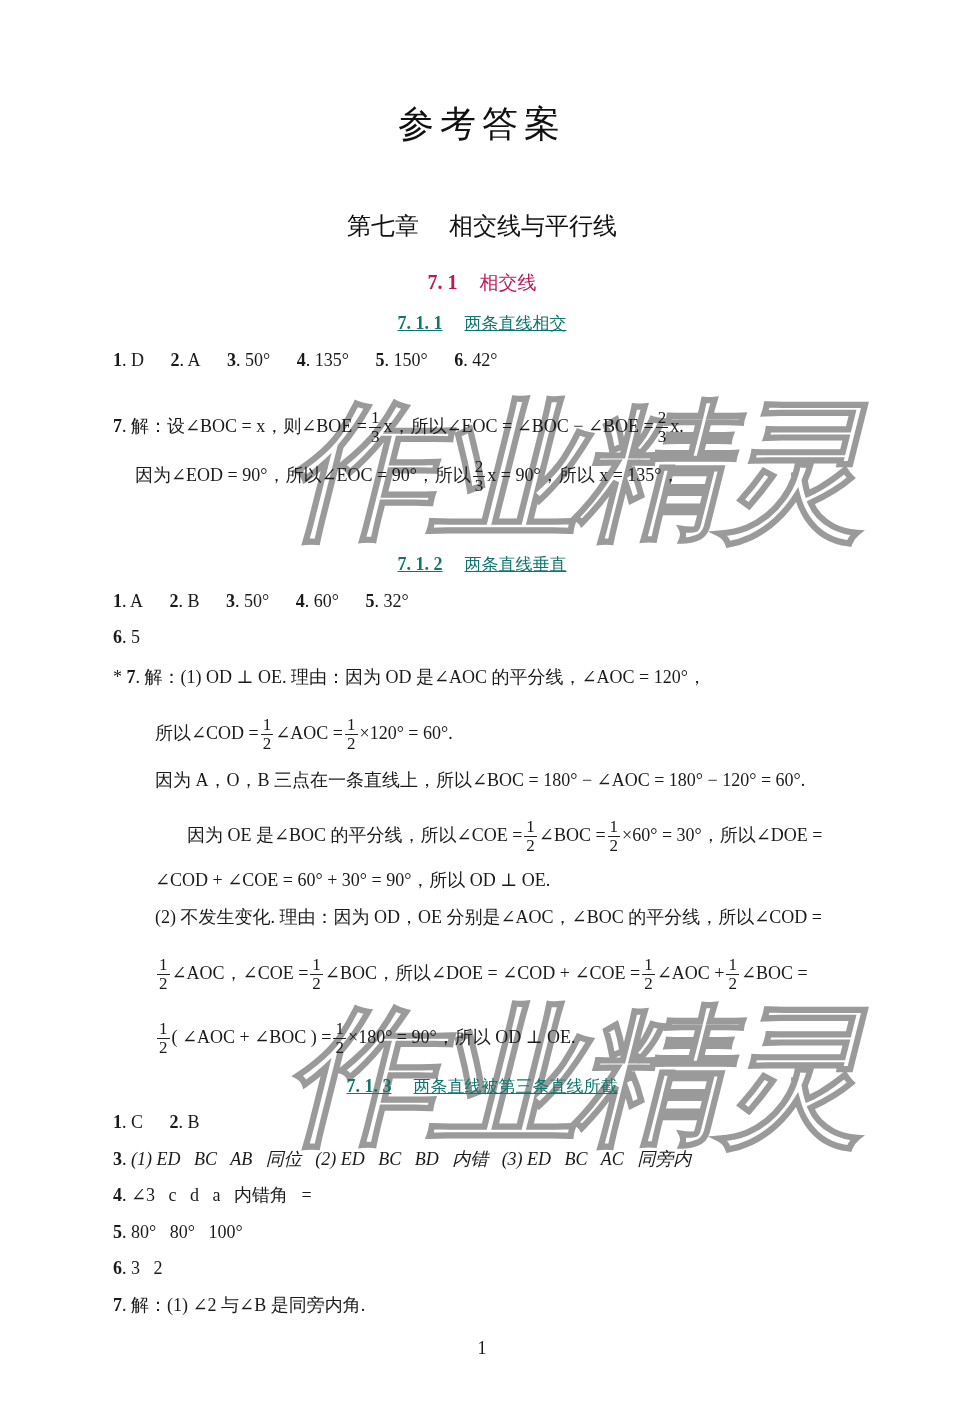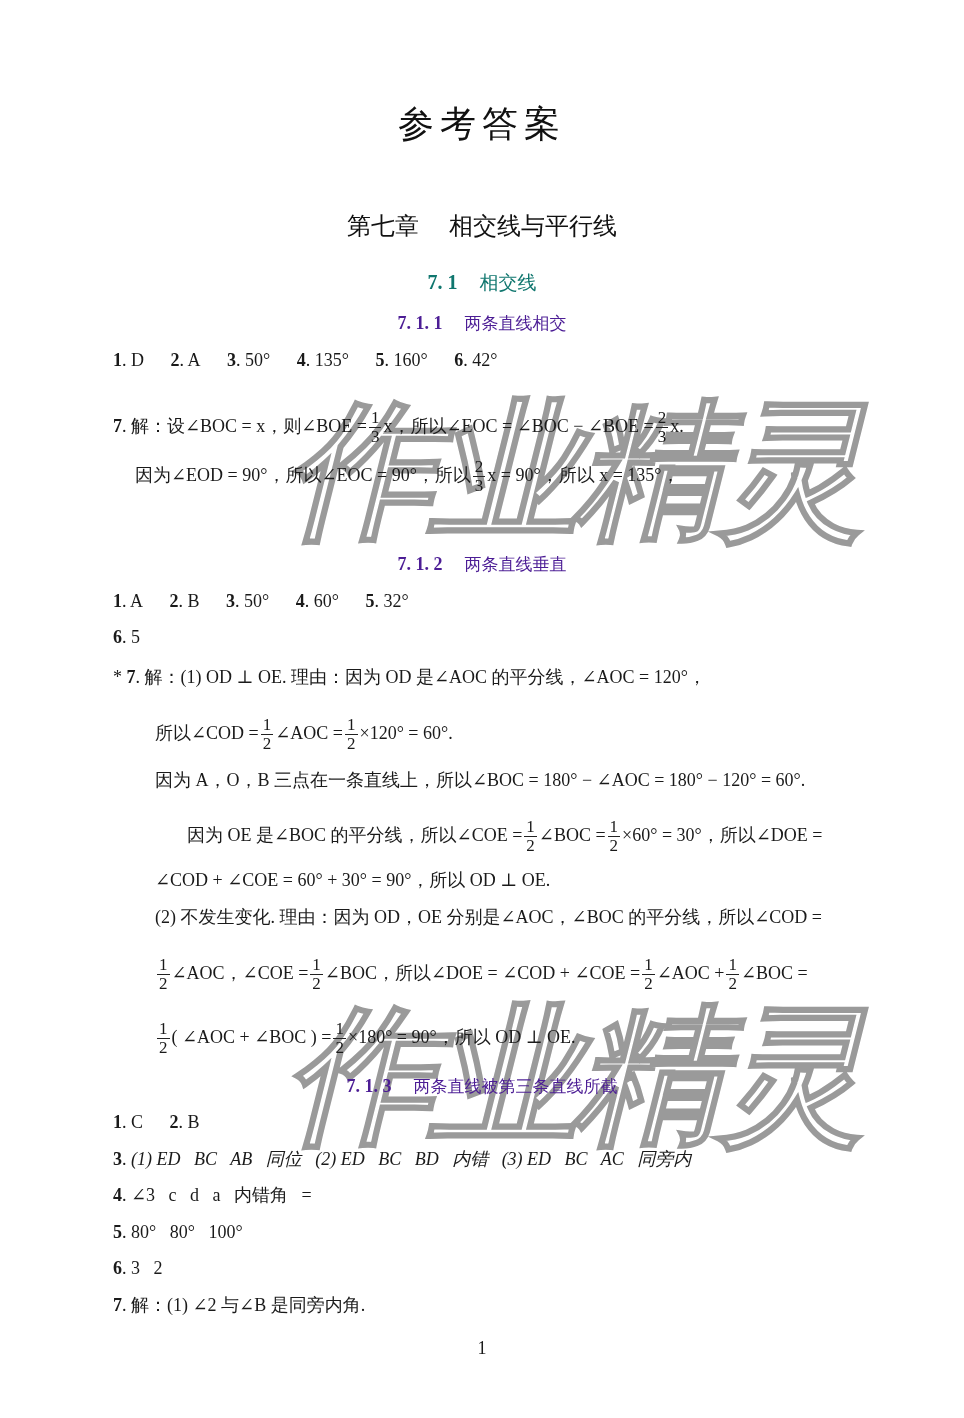--- a/index.html
+++ b/index.html
@@ -9,24 +9,24 @@
     color: #1a1a1a;
   }
   .page { position: absolute; left: 0; top: 0; width: 964px; height: 1418px; }
   .center { position: absolute; left: 0; width: 964px; text-align: center; }
   .title {
     top: 100px; font-family: "DejaVu Sans", sans-serif; font-size: 36px;
     letter-spacing: 6px; font-weight: normal; color: #111;
   }
   .chapter { top: 210px; font-family: "DejaVu Sans", sans-serif; font-size: 24px; color: #111; }
   .chapter .gap { display: inline-block; width: 30px; }
-  .sec { top: 270px; font-size: 20px; color: #0f766e; }
+  .sec { top: 270px; font-size: 20px; color: #be185d; }
   .sec .num { font-weight: bold; font-family: "Liberation Serif", serif; }
   .sec .cn { font-family: "DejaVu Sans", sans-serif; font-size: 19px; }
-  .sub { font-size: 18px; color: #4c1d95; }
+  .sub { font-size: 18px; color: #0f766e; text-decoration: underline; }
   .sub .num { font-weight: bold; }
   .sub .cn { font-family: "DejaVu Sans", sans-serif; font-size: 17px; }
   .gap2 { display: inline-block; width: 22px; }
 
   .line { position: absolute; font-size: 18px; white-space: nowrap; line-height: 22px; }
   .line b { font-weight: bold; }
   .sp { display: inline-block; width: 22px; }
   .frac {
     display: inline-block; vertical-align: middle; text-align: center;
     margin: 0 2px; font-size: 17px; line-height: 18px;
@@ -66,21 +66,21 @@
 
   <div class="center sub" style="top:312px;">
     <span class="num">7. 1. 1</span><span class="gap2"></span><span class="cn">两条直线相交</span>
   </div>
 
   <div class="line" style="left:113px; top:349px;">
     <b>1</b>. <span>D</span><span class="sp"></span>
     <b>2</b>. <span>A</span><span class="sp"></span>
     <b>3</b>. <span>50°</span><span class="sp"></span>
     <b>4</b>. <span>135°</span><span class="sp"></span>
-    <b>5</b>. <span>160°</span><span class="sp"></span>
+    <b>5</b>. <span>150°</span><span class="sp"></span>
     <b>6</b>. <span>42°</span>
   </div>
 
   <div class="line" style="left:113px; top:409px;">
     <b>7</b>. <span>解：设∠BOC = x，则∠BOE =</span><span class="frac"><span class="n">1</span><span class="d">3</span></span><span>x，所以∠EOC = ∠BOC − ∠BOE =</span><span class="frac"><span class="n">2</span><span class="d">3</span></span><span>x.</span>
   </div>
   <div class="line" style="left:135px; top:458px;">
     <span>因为∠EOD = 90°，所以∠EOC = 90°，所以</span><span class="frac"><span class="n">2</span><span class="d">3</span></span><span>x = 90°，所以 x = 135°，</span>
   </div>
 

